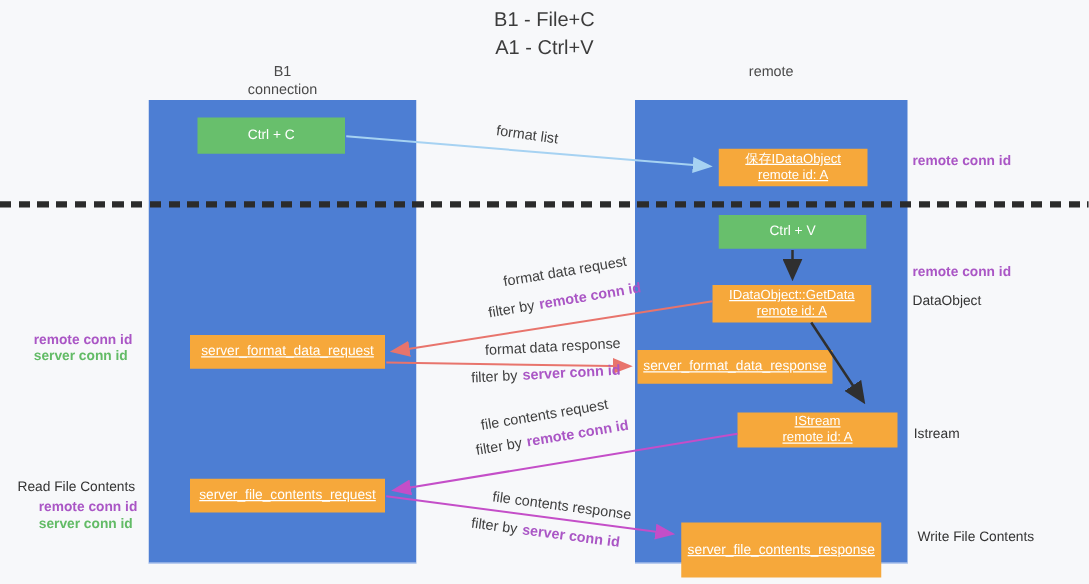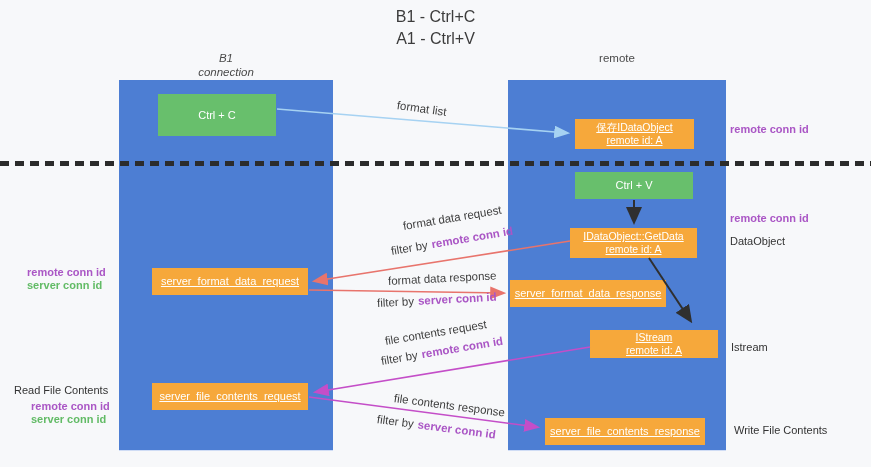--- a/index.html
+++ b/index.html
@@ -22,21 +22,21 @@
     position:absolute;top:80px;height:370px;
     background:#4d7ed3;
     border-bottom:1px solid #cfdcf5;
   }
   .lane.left{left:119px;width:214px;}
   .lane.right{left:508px;width:218px;}
   .lane-header{
     position:absolute;top:51px;text-align:center;
     color:#4a4a4a;font-size:11.5px;line-height:14px;
   }
-  .lane-header.left{left:119px;width:214px;font-style:italic;}
+  .lane-header.left{left:119px;width:214px;}
   .lane-header.right{left:508px;width:218px;}
   .node{
     position:absolute;display:flex;flex-direction:column;
     align-items:center;justify-content:center;
     color:#ffffff;text-align:center;
     font-size:11px;line-height:13px;
     z-index:2;
   }
   .node.green{background:#68bf6c;}
   .node.orange{background:#f6a83b;text-decoration:underline;}
@@ -66,21 +66,21 @@
     position:absolute;left:0;top:0;z-index:3;
     pointer-events:none;
   }
 </style>
 </head>
 <body>
 
 <div class="canvas">
 
   <div class="title">
-    <div>B1 - Ctrl+C</div>
+    <div>B1 - File+C</div>
     <div>A1 - Ctrl+V</div>
   </div>
 
   <div class="lane-header left">
     <div>B1</div>
     <div>connection</div>
   </div>
   <div class="lane-header right">
     <div>remote</div>
   </div>
@@ -107,21 +107,21 @@
     </defs>
     <line x1="277" y1="109" x2="567" y2="133" stroke="#a6d2f2" stroke-width="1.6" marker-end="url(#ah-blue)"></line>
     <line x1="634" y1="200" x2="634" y2="221" stroke="#2f2f2f" stroke-width="2" marker-end="url(#ah-black)"></line>
     <line x1="649" y1="258" x2="690" y2="320" stroke="#2f2f2f" stroke-width="2" marker-end="url(#ah-black)"></line>
     <line x1="570" y1="241" x2="315" y2="281" stroke="#e8746c" stroke-width="1.6" marker-end="url(#ah-red)"></line>
     <line x1="309" y1="290" x2="503" y2="293" stroke="#e8746c" stroke-width="1.6" marker-end="url(#ah-red)"></line>
     <line x1="590" y1="347" x2="316" y2="392" stroke="#c44ec8" stroke-width="1.6" marker-end="url(#ah-magenta)"></line>
     <line x1="309" y1="397" x2="537" y2="427" stroke="#c44ec8" stroke-width="1.6" marker-end="url(#ah-magenta)"></line>
   </svg>
 
-  <div class="node green" style="left:158px;top:94px;width:118px;height:42px;">
+  <div class="node green" style="left:158px;top:94px;width:118px;height:29px;">
     <div>Ctrl + C</div>
   </div>
 
   <div class="node orange" style="left:575px;top:119px;width:119px;height:30px;">
     <div class="sub">保存IDataObject</div>
     <div class="sub">remote id: A</div>
   </div>
 
   <div class="node green" style="left:575px;top:172px;width:118px;height:27px;">
     <div>Ctrl + V</div>
@@ -142,21 +142,21 @@
 
   <div class="node orange" style="left:590px;top:330px;width:128px;height:28px;">
     <div class="sub">IStream</div>
     <div class="sub">remote id: A</div>
   </div>
 
   <div class="node orange" style="left:152px;top:383px;width:156px;height:27px;">
     <div>server_file_contents_request</div>
   </div>
 
-  <div class="node orange" style="left:545px;top:418px;width:160px;height:27px;">
+  <div class="node orange" style="left:545px;top:418px;width:160px;height:44px;">
     <div>server_file_contents_response</div>
   </div>
 
   <div class="edge-label" style="left:397px;top:99px;transform:rotate(8deg);">format list</div>
 
   <div class="edge-label" style="left:403px;top:220px;transform:rotate(-9.5deg);">format data request</div>
   <div class="edge-label filter-label" style="left:391px;top:245px;transform:rotate(-9.5deg);">
     <span>filter by</span><span class="hl-remote">remote conn id</span>
   </div>
 

